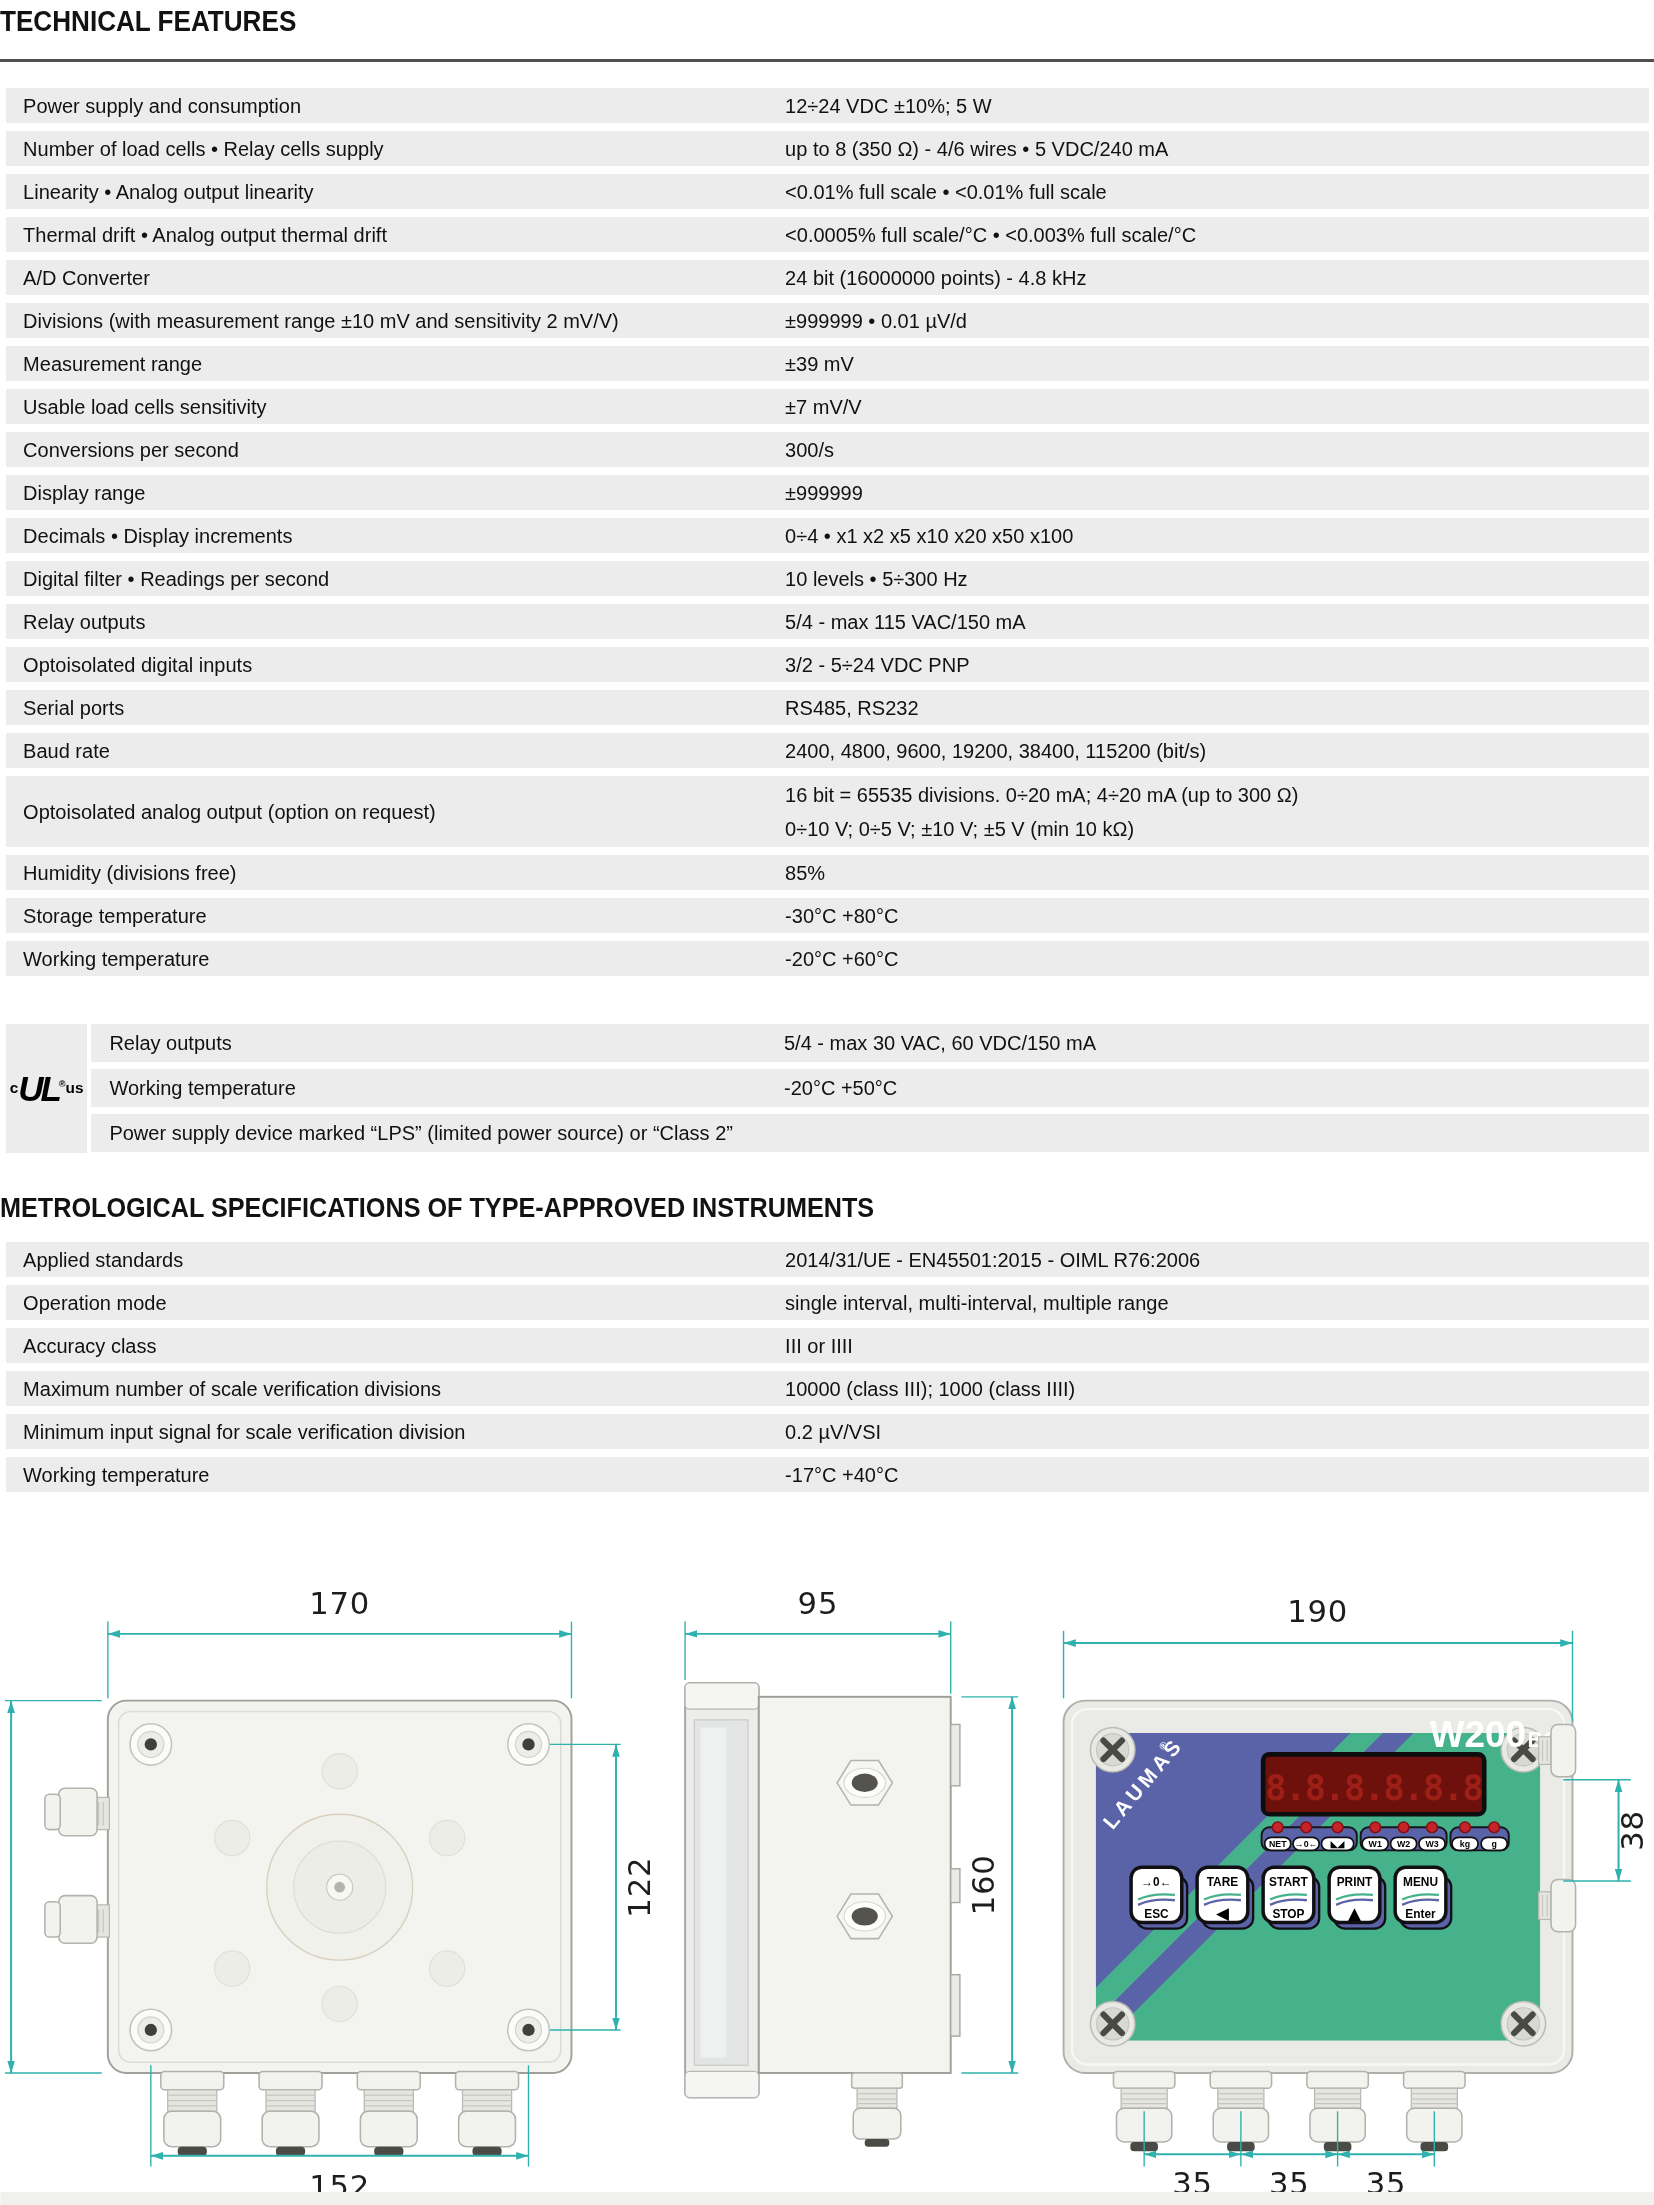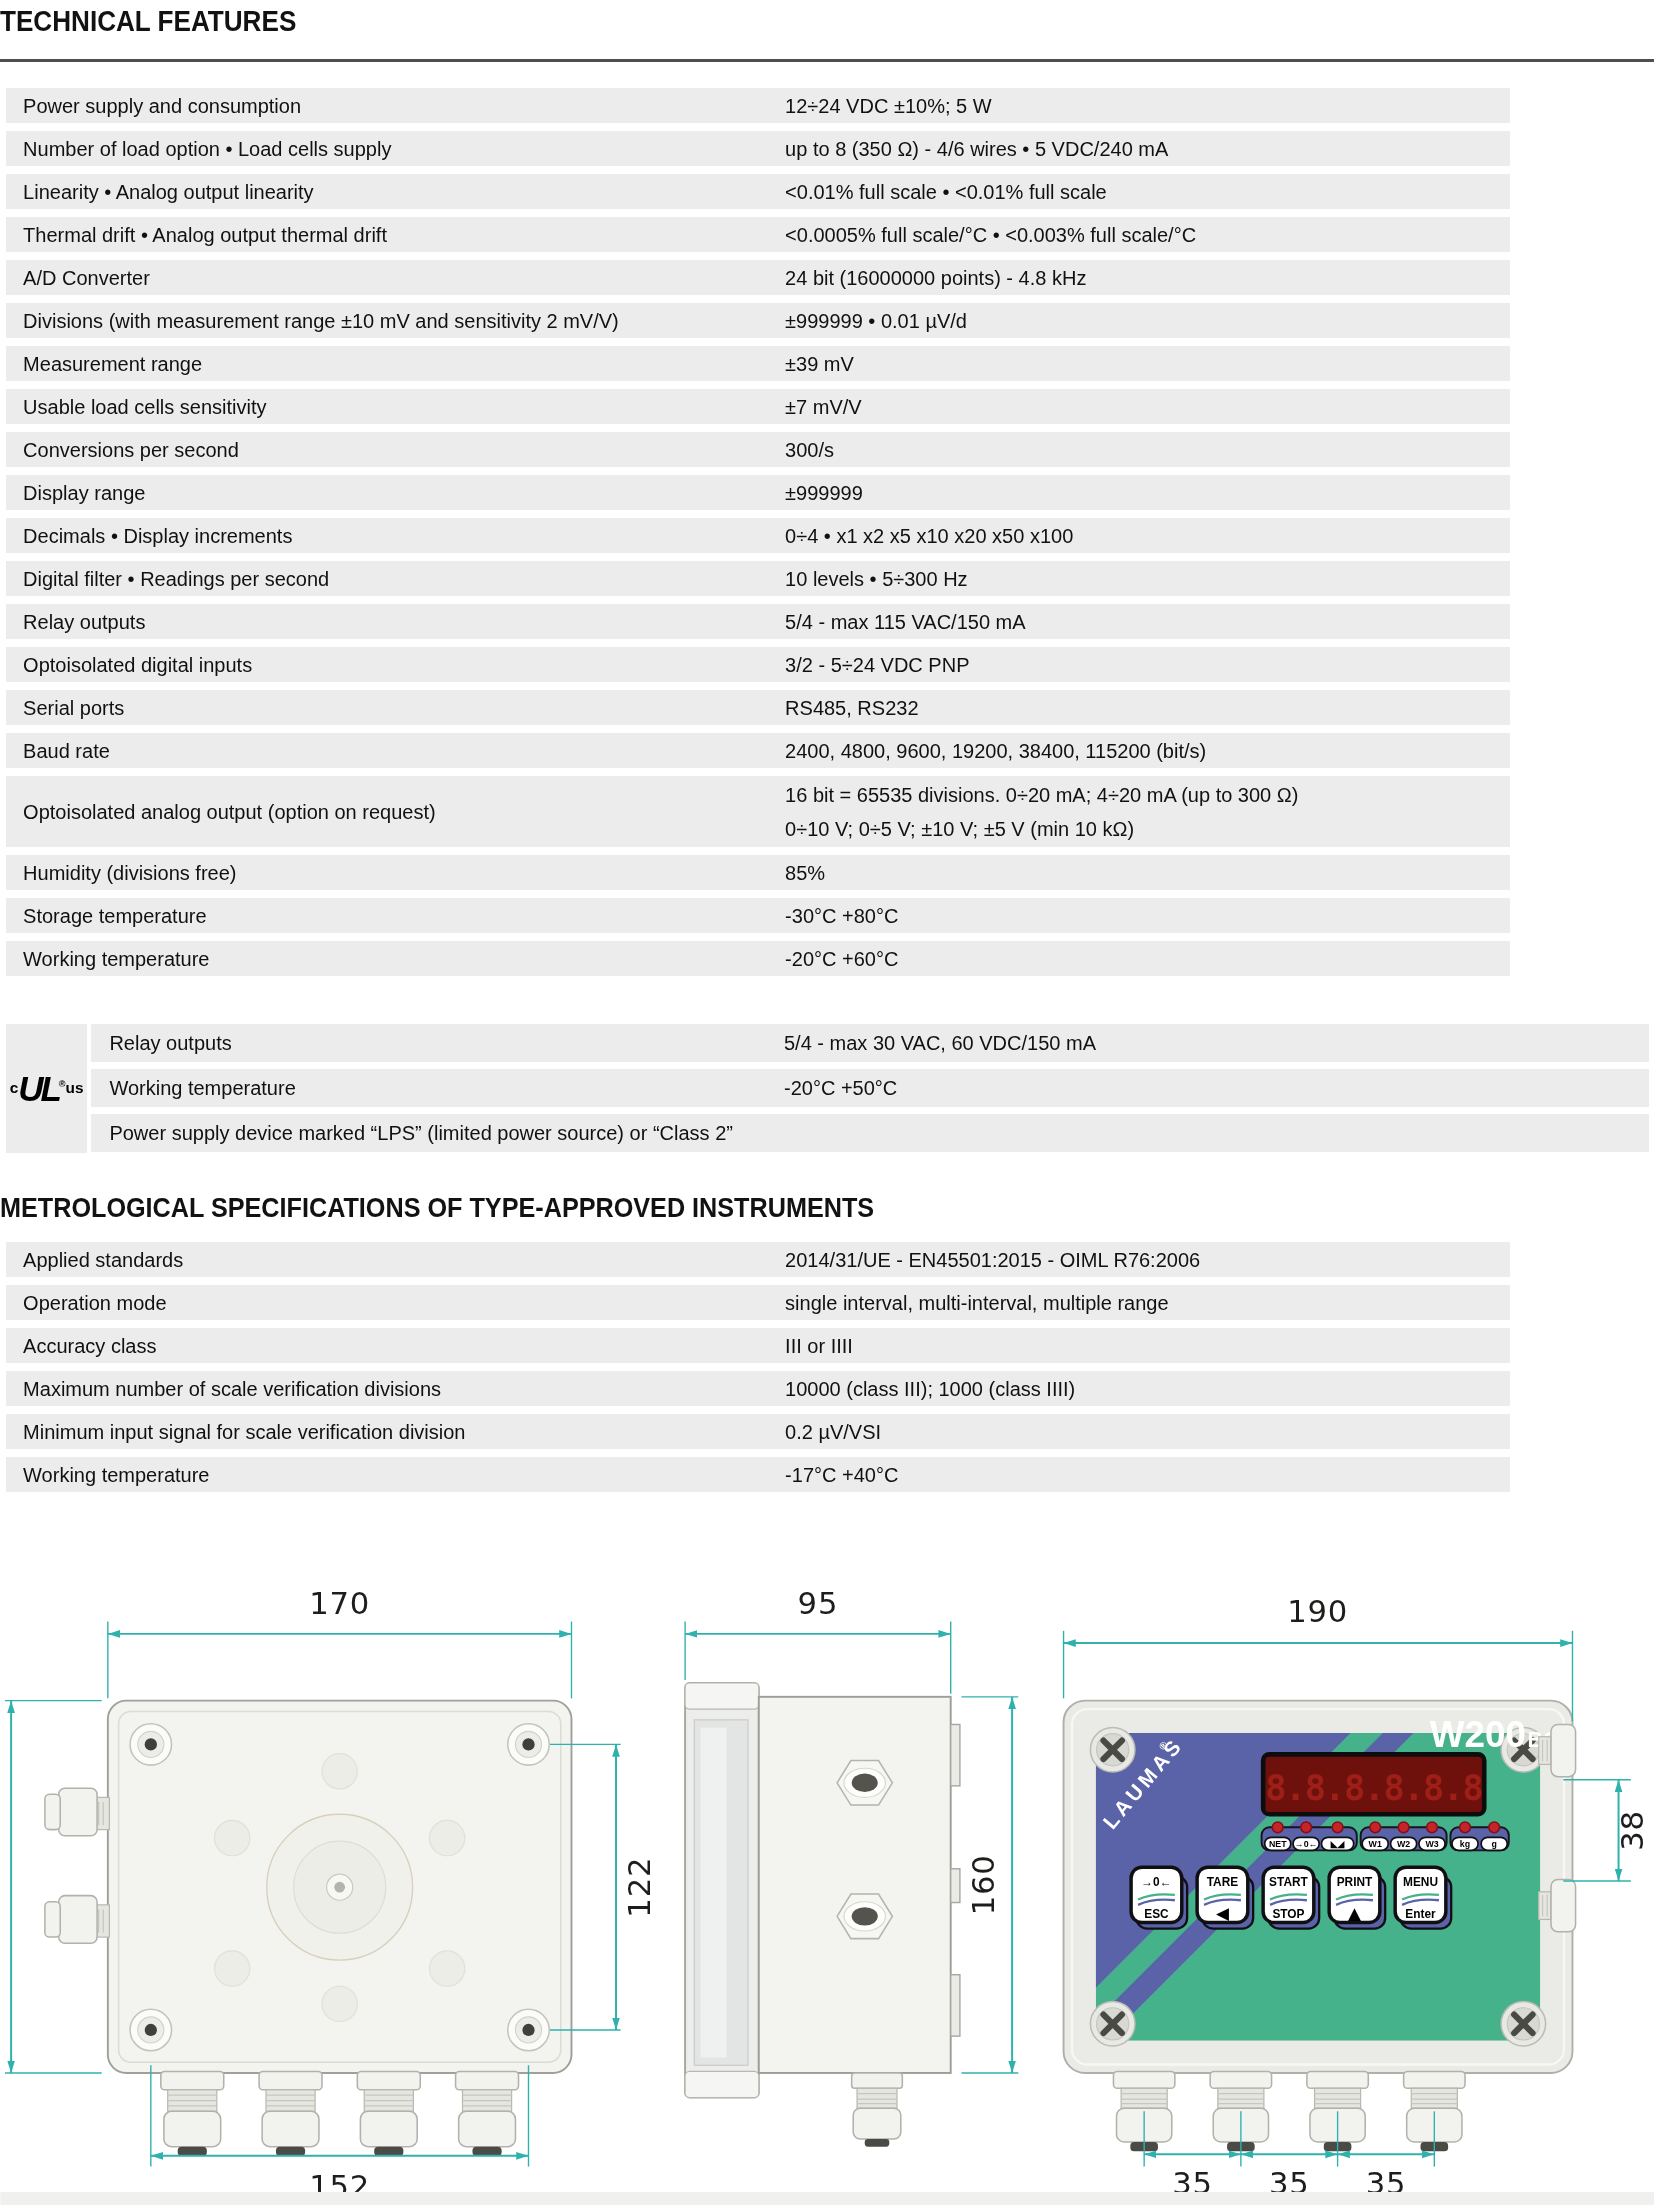--- a/index.html
+++ b/index.html
@@ -11,21 +11,21 @@
     width:1655px;height:2205px;position:relative;background:#ffffff;
     font-family:"Liberation Sans",sans-serif;color:#111;overflow:hidden;
   }
   .h1,.h2{
     position:absolute;left:0;margin:0;font-weight:bold;color:#121212;
     transform:scaleX(.9);transform-origin:left center;white-space:nowrap;
   }
   .h1{top:4.6px;font-size:29px;}
   .h2{top:1192px;font-size:28px;}
   .rule{position:absolute;left:0;top:59px;width:1655px;height:3.1px;background:var(--rule-gray);}
-  .spec-row{position:absolute;left:6.1px;width:1504px;height:35px;background:var(--row-gray);}
+  .spec-row{position:absolute;left:6.1px;width:1643px;height:35px;background:var(--row-gray);}
   .spec-row.tall{height:71px;}
   .spec-row .lab{position:absolute;left:17px;top:50%;transform:translateY(-50%);font-size:20px;white-space:nowrap;}
   .spec-row .val{position:absolute;left:779px;top:50%;transform:translateY(-50%);font-size:20px;white-space:nowrap;}
   .spec-row .val.v1{top:19px;}
   .spec-row .val.v2{top:53px;}
   .ul-logo-cell{position:absolute;left:6.1px;top:1024px;width:81px;height:129px;background:var(--row-gray);
     display:flex;align-items:center;justify-content:center;}
   .ul-mark{white-space:nowrap;color:#000;font-weight:bold;line-height:1;}
   .ul-mark .c{font-size:15.4px;vertical-align:-1.5px;}
   .ul-mark .ul{font-size:35px;font-style:italic;letter-spacing:-3.1px;vertical-align:middle;}
@@ -59,21 +59,21 @@
 <body>
 
 <h1 class="h1">TECHNICAL FEATURES</h1>
 <div class="rule"></div>
 
 <div class="spec-row" style="top:88px">
   <div class="lab">Power supply and consumption</div>
   <div class="val">12÷24 VDC ±10%; 5 W</div>
 </div>
 <div class="spec-row" style="top:131px">
-  <div class="lab">Number of load option • Load cells supply</div>
+  <div class="lab">Number of load cells • Relay cells supply</div>
   <div class="val">up to 8 (350 Ω) - 4/6 wires • 5 VDC/240 mA</div>
 </div>
 <div class="spec-row" style="top:174px">
   <div class="lab">Linearity • Analog output linearity</div>
   <div class="val">&lt;0.01% full scale • &lt;0.01% full scale</div>
 </div>
 <div class="spec-row" style="top:217px">
   <div class="lab">Thermal drift • Analog output thermal drift</div>
   <div class="val">&lt;0.0005% full scale/°C • &lt;0.003% full scale/°C</div>
 </div>

